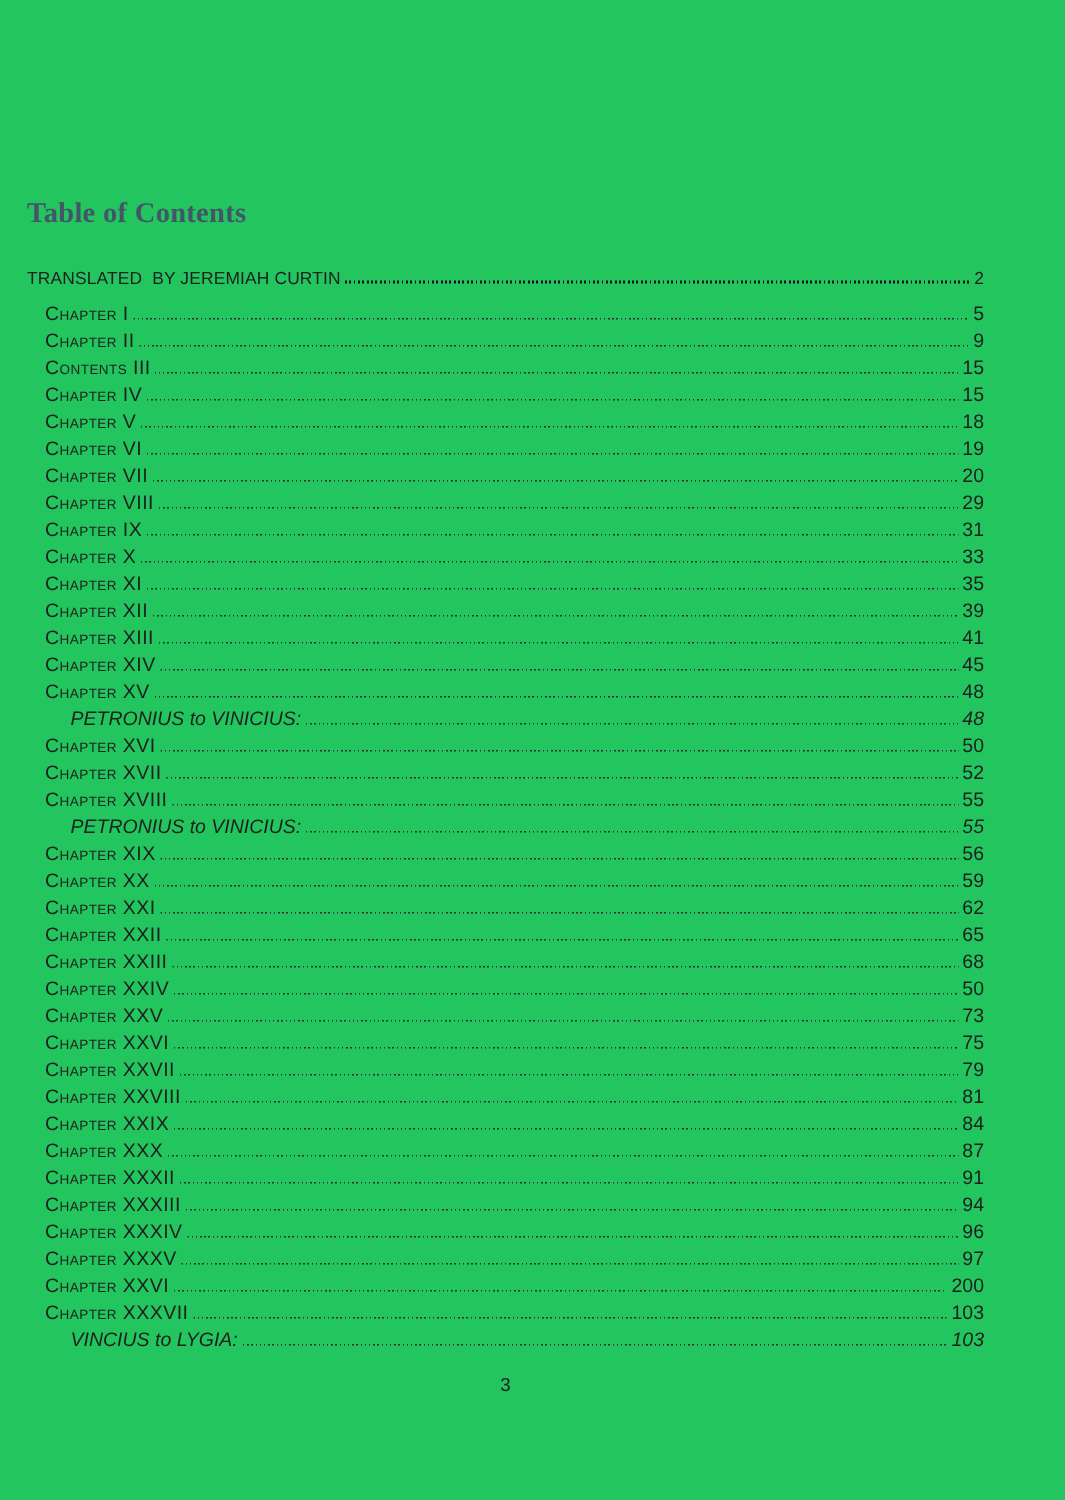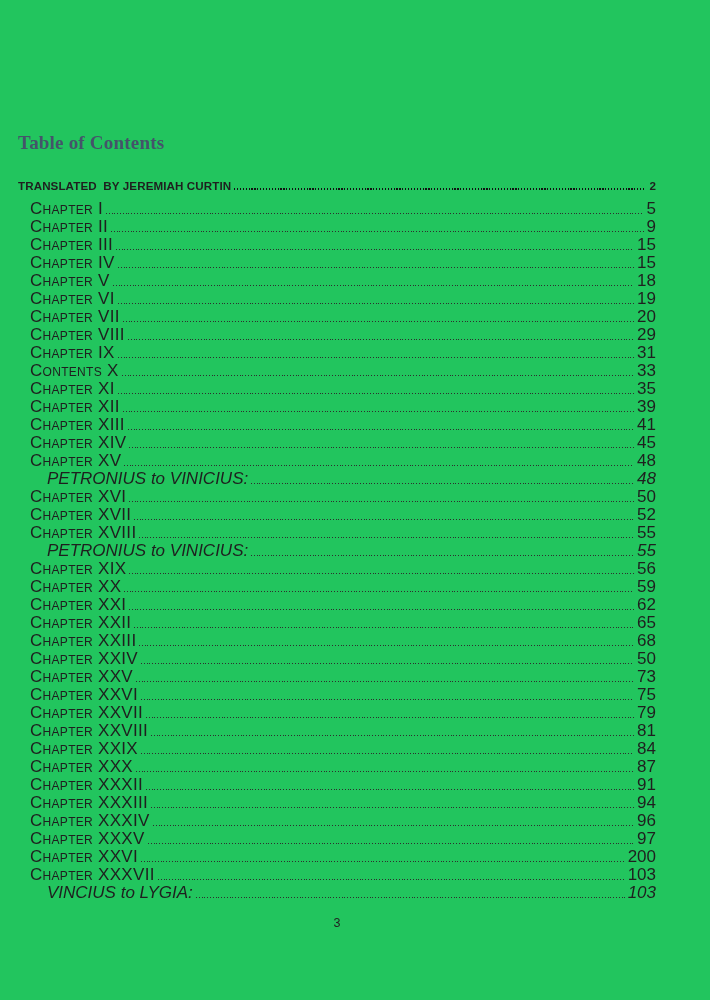--- a/index.html
+++ b/index.html
@@ -26,24 +26,24 @@
   .toc {
     position: absolute;
     left: 18px;
     top: 176px;
     width: 638px; 
   }
   .toc-row {
     display: flex;
     align-items: baseline;
     line-height: 18px;
-    font-size: 17px;
+    font-size: 13px;
   }
   .toc-row.lvl0 {
-    font-weight: bold;
+    font-weight: normal;
     font-size: 11.6px;
     line-height: 19px;
     letter-spacing: 0.1px;
     margin-bottom: 5px;
   }
   .toc-row.lvl1 { padding-left: 12px; }
   .toc-row.lvl1 .toc-label {
     font-variant: small-caps;
     letter-spacing: 0.3px;
   }
@@ -95,21 +95,21 @@
     <span class="toc-page">5</span>
   </div>
 
   <div class="toc-row lvl1">
     <span class="toc-label">Chapter II</span>
     <span class="toc-leader"></span>
     <span class="toc-page">9</span>
   </div>
 
   <div class="toc-row lvl1">
-    <span class="toc-label">Chapter III</span>
+    <span class="toc-label">Contents III</span>
     <span class="toc-leader"></span>
     <span class="toc-page">15</span>
   </div>
 
   <div class="toc-row lvl1">
     <span class="toc-label">Chapter IV</span>
     <span class="toc-leader"></span>
     <span class="toc-page">15</span>
   </div>
 
@@ -137,21 +137,21 @@
     <span class="toc-page">29</span>
   </div>
 
   <div class="toc-row lvl1">
     <span class="toc-label">Chapter IX</span>
     <span class="toc-leader"></span>
     <span class="toc-page">31</span>
   </div>
 
   <div class="toc-row lvl1">
-    <span class="toc-label">Contents X</span>
+    <span class="toc-label">Chapter X</span>
     <span class="toc-leader"></span>
     <span class="toc-page">33</span>
   </div>
 
   <div class="toc-row lvl1">
     <span class="toc-label">Chapter XI</span>
     <span class="toc-leader"></span>
     <span class="toc-page">35</span>
   </div>
 

